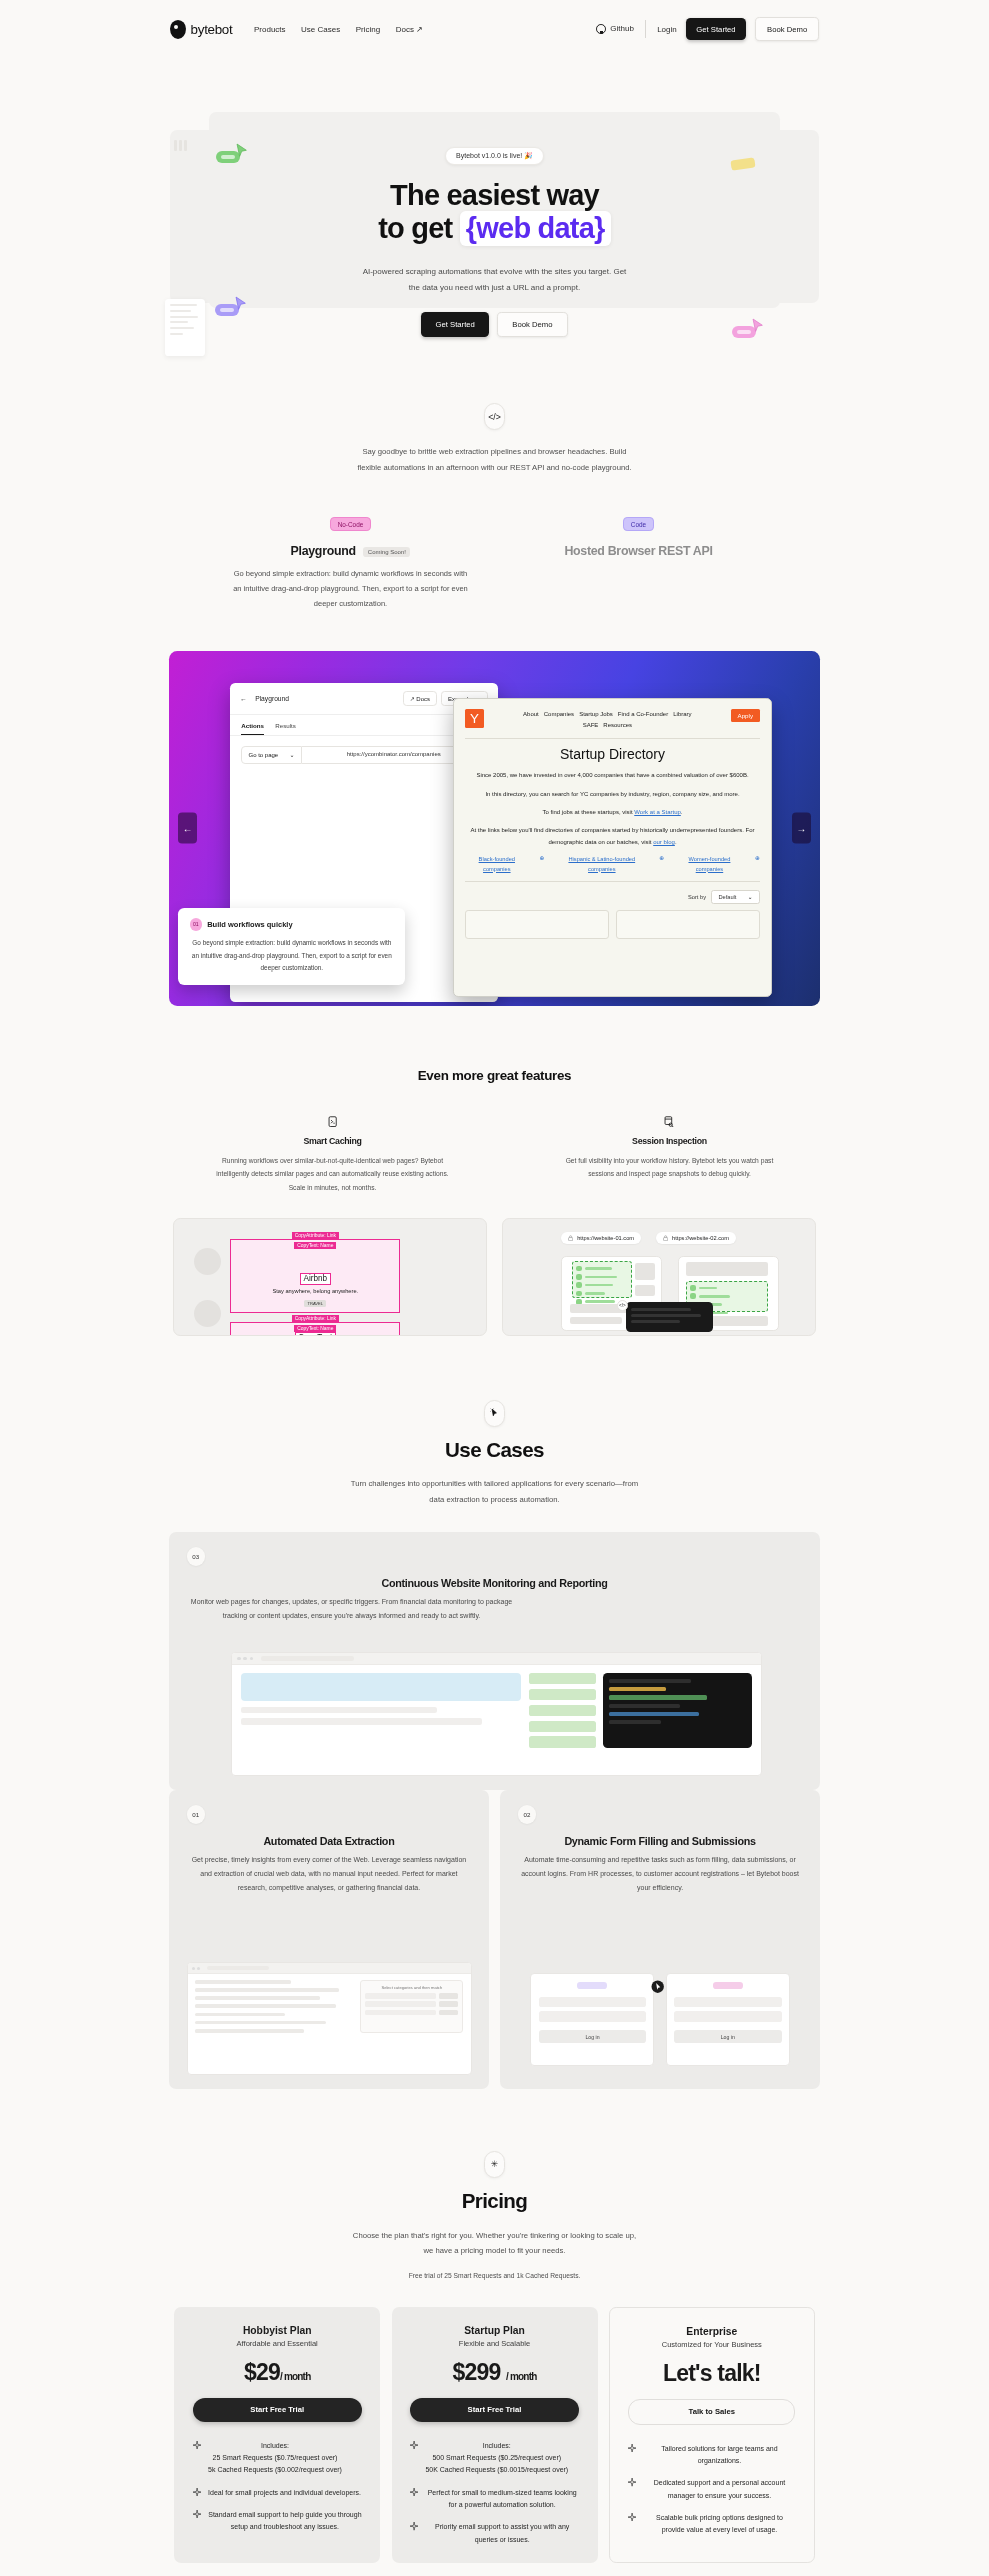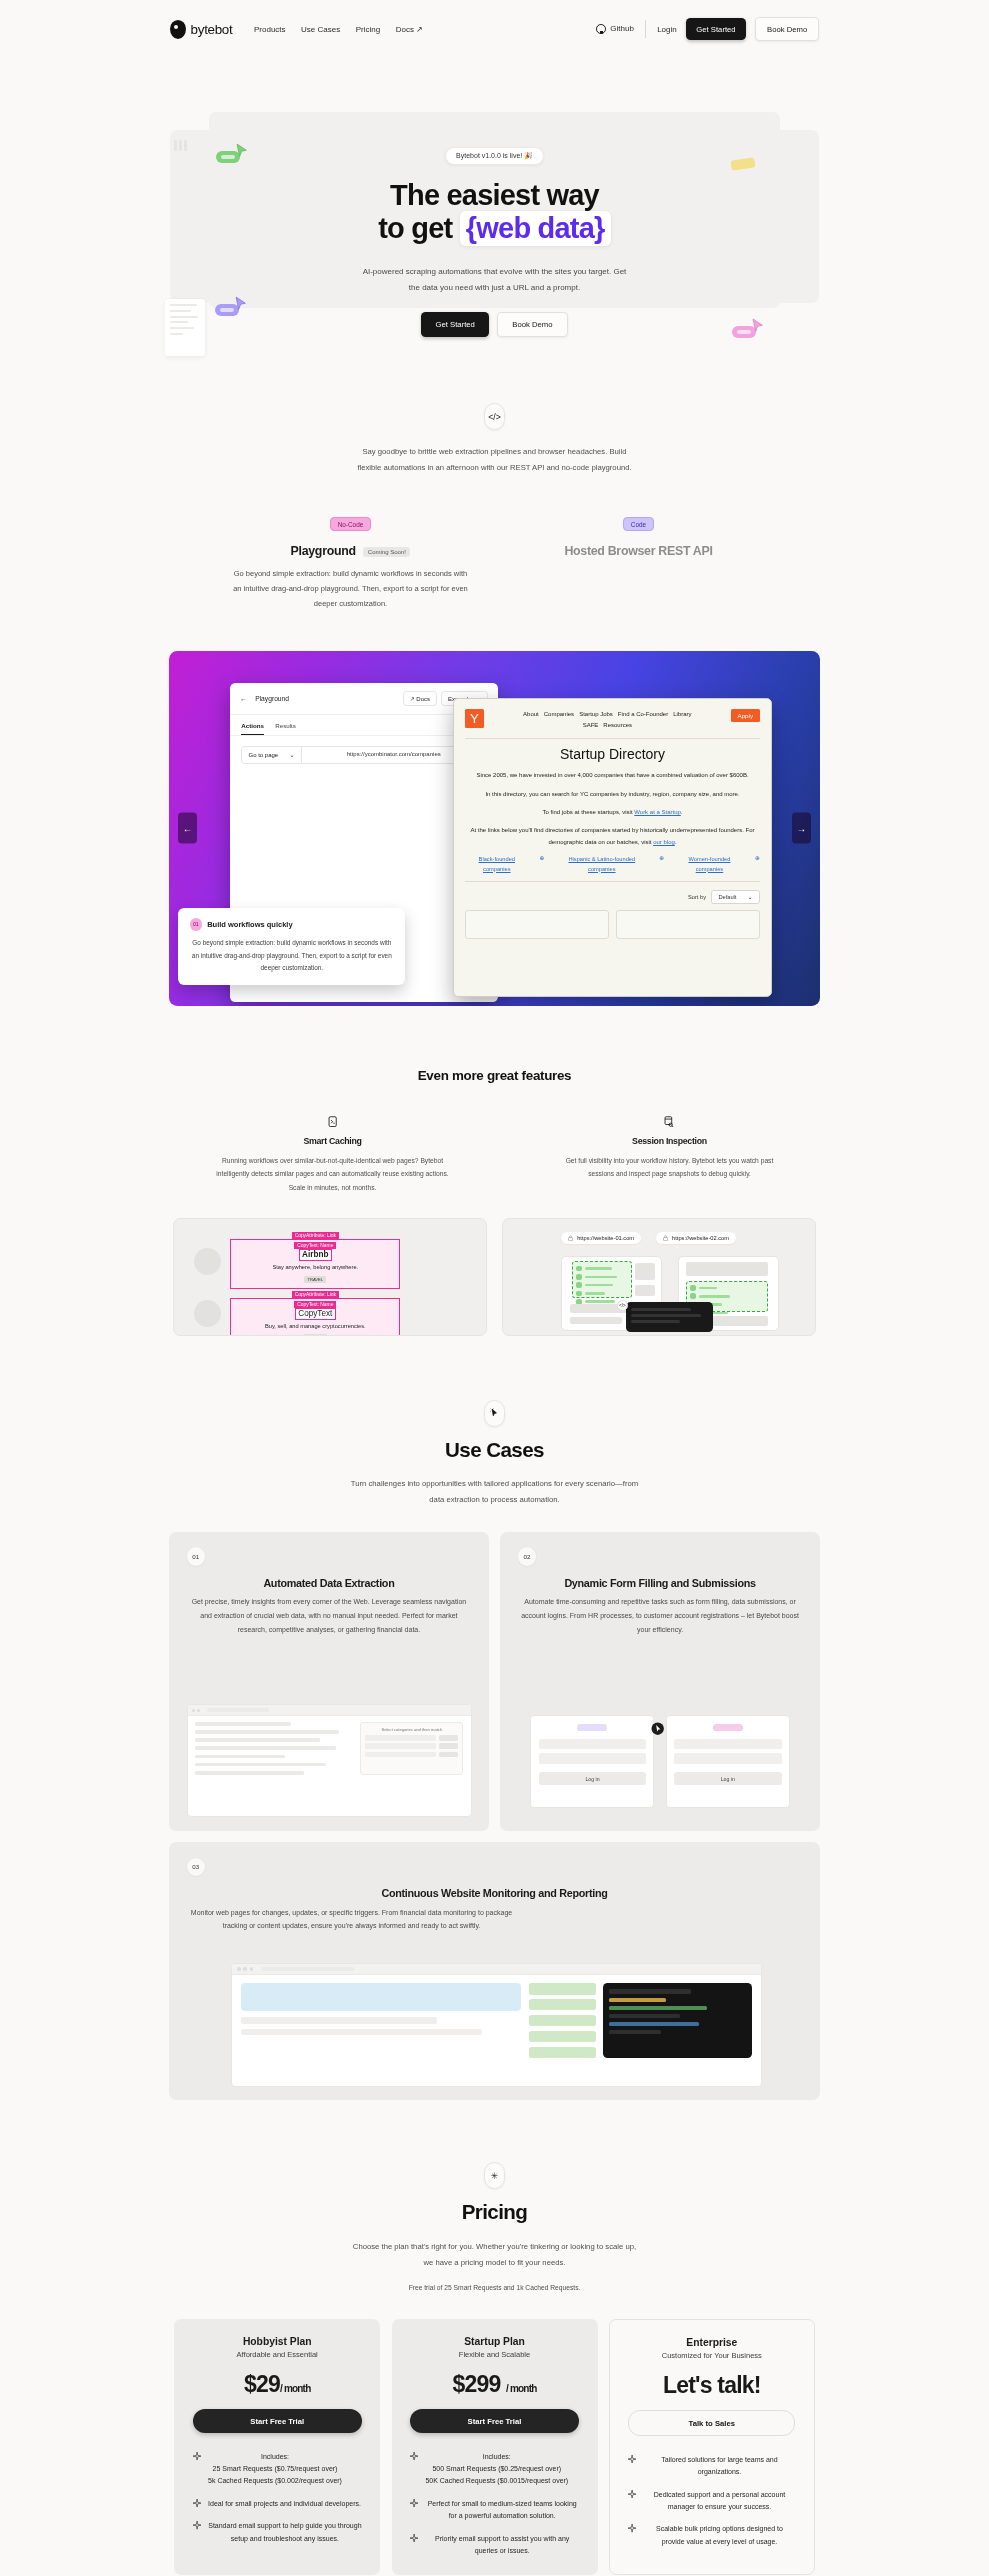--- a/index.html
+++ b/index.html
@@ -414,21 +414,21 @@
     </div>
 
     <div class="feat-cards">
 
       <div class="feat-card">
         <div style="position:absolute;left:56px;top:11.3px;width:170px;">
           <div class="hl-tag">CopyAttribute: Link</div>
           <div class="hl-box" style="padding:0;">
             <div class="hl-tag">CopyText: Name</div>
             <div style="padding:0 4.1px 5.2px;">
-              <div style="display:inline-block;border:0.5px solid #ec2a92;font-size:8.2px;font-weight:700;padding:0.5px 2.6px;background:#fff;">Airbnb</div>
+              <div style="display:inline-block;border:0.5px solid #ec2a92;font-size:8.2px;font-weight:400;padding:0.5px 2.6px;background:#fff;margin-top:24px;">Airbnb</div>
               <div style="font-size:5.7px;margin-top:3.6px;color:#222">Stay anywhere, belong anywhere.</div>
               <div style="margin-top:3.1px"><span class="kv-tag">TRAVEL</span></div>
             </div>
           </div>
           <div class="hl-tag">CopyAttribute: Link</div>
           <div class="hl-box" style="padding:0;">
             <div class="hl-tag">CopyText: Name</div>
             <div style="padding:0 4.1px 5.2px;">
               <div style="display:inline-block;border:0.5px solid #ec2a92;font-size:8.2px;font-weight:500;padding:0.5px 2.6px;background:#fff;">CopyText</div>
               <div style="font-size:5.7px;margin-top:3.6px;color:#222">Buy, sell, and manage cryptocurrencies.</div>
@@ -521,20 +521,58 @@
     <div class="badge-icon">
       <svg width="8.2" height="9.3" viewBox="0 0 16 18" fill="none" stroke="#111" stroke-width="1.5">
           <path d="M4 2 L12.5 9.5 L8.5 10.5 L6.5 15 Z" fill="#111"></path>
           <path d="M2 1 L1 0.2 M2 6 L1 6.6 M7 1 L8 0.2" stroke-width="1.2"></path>
         </svg>
     </div>
     <h2 class="sec-title">Use Cases</h2>
     <p class="sec-sub">Turn challenges into opportunities with tailored applications for every scenario—from data extraction to process automation.</p>
 
     <div class="uc-grid">
+      <div class="uc-row" style="margin-top:11.3px">
+        <div class="uc-card" style="width:651px;height:258px">
+          <div class="uc-num">03</div>
+          <h3>Continuous Website Monitoring and Reporting</h3>
+          <p style="width:330px">Monitor web pages for changes, updates, or specific triggers. From financial data monitoring to package tracking or content updates, ensure you're always informed and ready to act swiftly.</p>
+          <div class="mock" style="position:absolute;left:62px;bottom:13.4px;width:531px;height:124px;overflow:hidden">
+            <div style="height:11.3px;background:#f3f2f0;border-bottom:0.5px solid #eceae7;display:flex;align-items:center;padding:0 5.2px;gap:2.6px">
+              <div style="width:3.6px;height:3.6px;border-radius:50%;background:#ddd"></div>
+                <div style="width:3.6px;height:3.6px;border-radius:50%;background:#ddd"></div>
+                <div style="width:3.6px;height:3.6px;border-radius:50%;background:#ddd"></div>
+              <div style="margin-left:5.2px;width:93px;height:4.6px;background:#eceae7;border-radius:2.1px"></div>
+            </div>
+            <div style="display:flex;gap:7.2px;padding:8.2px 9.3px;">
+              <div style="flex:1">
+                <div style="height:28px;background:#d7ecf6;border-radius:4.1px;margin-bottom:6.2px"></div>
+                <div style="height:6.2px;background:#f0eeec;border-radius:2.1px;width:70%;margin-bottom:5.2px"></div>
+                <div style="height:6.2px;background:#f0eeec;border-radius:2.1px;width:86%"></div>
+              </div>
+              <div style="width:67px;display:flex;flex-direction:column;gap:4.6px">
+                <div style="height:11.3px;background:#cfe9c6;border-radius:2.6px"></div>
+                <div style="height:11.3px;background:#cfe9c6;border-radius:2.6px"></div>
+                <div style="height:11.3px;background:#cfe9c6;border-radius:2.6px"></div>
+                <div style="height:11.3px;background:#cfe9c6;border-radius:2.6px"></div>
+                <div style="height:11.3px;background:#cfe9c6;border-radius:2.6px"></div>
+              </div>
+              <div style="width:149px;background:#141414;border-radius:4.6px;padding:6.2px">
+                <div style="height:4.1px;background:#2e2e2e;border-radius:1.5px;width:60%;margin-bottom:4.1px"></div>
+                <div style="height:4.1px;background:#c59b3e;border-radius:1.5px;width:42%;margin-bottom:4.1px"></div>
+                <div style="height:4.1px;background:#4f8f55;border-radius:1.5px;width:72%;margin-bottom:4.1px"></div>
+                <div style="height:4.1px;background:#2e2e2e;border-radius:1.5px;width:52%;margin-bottom:4.1px"></div>
+                <div style="height:4.1px;background:#3c6f9e;border-radius:1.5px;width:66%;margin-bottom:4.1px"></div>
+                <div style="height:4.1px;background:#2e2e2e;border-radius:1.5px;width:38%"></div>
+              </div>
+            </div>
+          </div>
+        </div>
+      </div>
+
       <div class="uc-row">
         <div class="uc-card" style="width:320px;height:299px">
           <div class="uc-num">01</div>
           <h3>Automated Data Extraction</h3>
           <p>Get precise, timely insights from every corner of the Web. Leverage seamless navigation and extraction of crucial web data, with no manual input needed. Perfect for market research, competitive analyses, or gathering financial data.</p>
           <div class="mock" style="position:absolute;left:17.5px;bottom:13.4px;width:285px;height:113px;overflow:hidden">
             <div style="height:10.3px;background:#f3f2f0;border-bottom:0.5px solid #eceae7;display:flex;align-items:center;padding:0 4.1px;gap:2.6px">
               <div style="width:3.1px;height:3.1px;border-radius:50%;background:#ddd"></div>
                 <div style="width:3.1px;height:3.1px;border-radius:50%;background:#ddd"></div>
               <div style="margin-left:4.1px;width:62px;height:4.1px;background:#eceae7;border-radius:2.1px"></div>
@@ -585,58 +623,20 @@
               <div style="height:10.3px;background:#f1efed;border-radius:2.6px;margin-bottom:8.2px"></div>
               <div style="height:13.4px;background:#ecebe9;border-radius:3.1px;display:flex;align-items:center;justify-content:center;font-size:5.2px;color:#444">Log in</div>
             </div>
             <svg style="position:absolute;left:133px;top:15.5px" width="13.4" height="13.4" viewBox="0 0 26 26">
                 <circle cx="13" cy="13" r="12" fill="#1c1c1c"></circle>
                 <path d="M10 6 L18 14 L14 15 L12 19 Z" fill="#fff"></path>
               </svg>
           </div>
         </div>
       </div>
-
-      <div class="uc-row" style="margin-top:11.3px">
-        <div class="uc-card" style="width:651px;height:258px">
-          <div class="uc-num">03</div>
-          <h3>Continuous Website Monitoring and Reporting</h3>
-          <p style="width:330px">Monitor web pages for changes, updates, or specific triggers. From financial data monitoring to package tracking or content updates, ensure you're always informed and ready to act swiftly.</p>
-          <div class="mock" style="position:absolute;left:62px;bottom:13.4px;width:531px;height:124px;overflow:hidden">
-            <div style="height:11.3px;background:#f3f2f0;border-bottom:0.5px solid #eceae7;display:flex;align-items:center;padding:0 5.2px;gap:2.6px">
-              <div style="width:3.6px;height:3.6px;border-radius:50%;background:#ddd"></div>
-                <div style="width:3.6px;height:3.6px;border-radius:50%;background:#ddd"></div>
-                <div style="width:3.6px;height:3.6px;border-radius:50%;background:#ddd"></div>
-              <div style="margin-left:5.2px;width:93px;height:4.6px;background:#eceae7;border-radius:2.1px"></div>
-            </div>
-            <div style="display:flex;gap:7.2px;padding:8.2px 9.3px;">
-              <div style="flex:1">
-                <div style="height:28px;background:#d7ecf6;border-radius:4.1px;margin-bottom:6.2px"></div>
-                <div style="height:6.2px;background:#f0eeec;border-radius:2.1px;width:70%;margin-bottom:5.2px"></div>
-                <div style="height:6.2px;background:#f0eeec;border-radius:2.1px;width:86%"></div>
-              </div>
-              <div style="width:67px;display:flex;flex-direction:column;gap:4.6px">
-                <div style="height:11.3px;background:#cfe9c6;border-radius:2.6px"></div>
-                <div style="height:11.3px;background:#cfe9c6;border-radius:2.6px"></div>
-                <div style="height:11.3px;background:#cfe9c6;border-radius:2.6px"></div>
-                <div style="height:11.3px;background:#cfe9c6;border-radius:2.6px"></div>
-                <div style="height:11.3px;background:#cfe9c6;border-radius:2.6px"></div>
-              </div>
-              <div style="width:149px;background:#141414;border-radius:4.6px;padding:6.2px">
-                <div style="height:4.1px;background:#2e2e2e;border-radius:1.5px;width:60%;margin-bottom:4.1px"></div>
-                <div style="height:4.1px;background:#c59b3e;border-radius:1.5px;width:42%;margin-bottom:4.1px"></div>
-                <div style="height:4.1px;background:#4f8f55;border-radius:1.5px;width:72%;margin-bottom:4.1px"></div>
-                <div style="height:4.1px;background:#2e2e2e;border-radius:1.5px;width:52%;margin-bottom:4.1px"></div>
-                <div style="height:4.1px;background:#3c6f9e;border-radius:1.5px;width:66%;margin-bottom:4.1px"></div>
-                <div style="height:4.1px;background:#2e2e2e;border-radius:1.5px;width:38%"></div>
-              </div>
-            </div>
-          </div>
-        </div>
-      </div>
     </div>
   </div>
 
   <div class="section" style="padding-top:62px;">
     <div class="badge-icon">✳</div>
     <h2 class="sec-title">Pricing</h2>
     <p class="sec-sub">Choose the plan that's right for you. Whether you're tinkering or looking to scale up, we have a pricing model to fit your needs.</p>
     <p style="margin-top:13.4px;font-size:6.7px;color:#4f4f4f">Free trial of 25 Smart Requests and 1k Cached Requests.</p>
 
     <div class="price-row">

